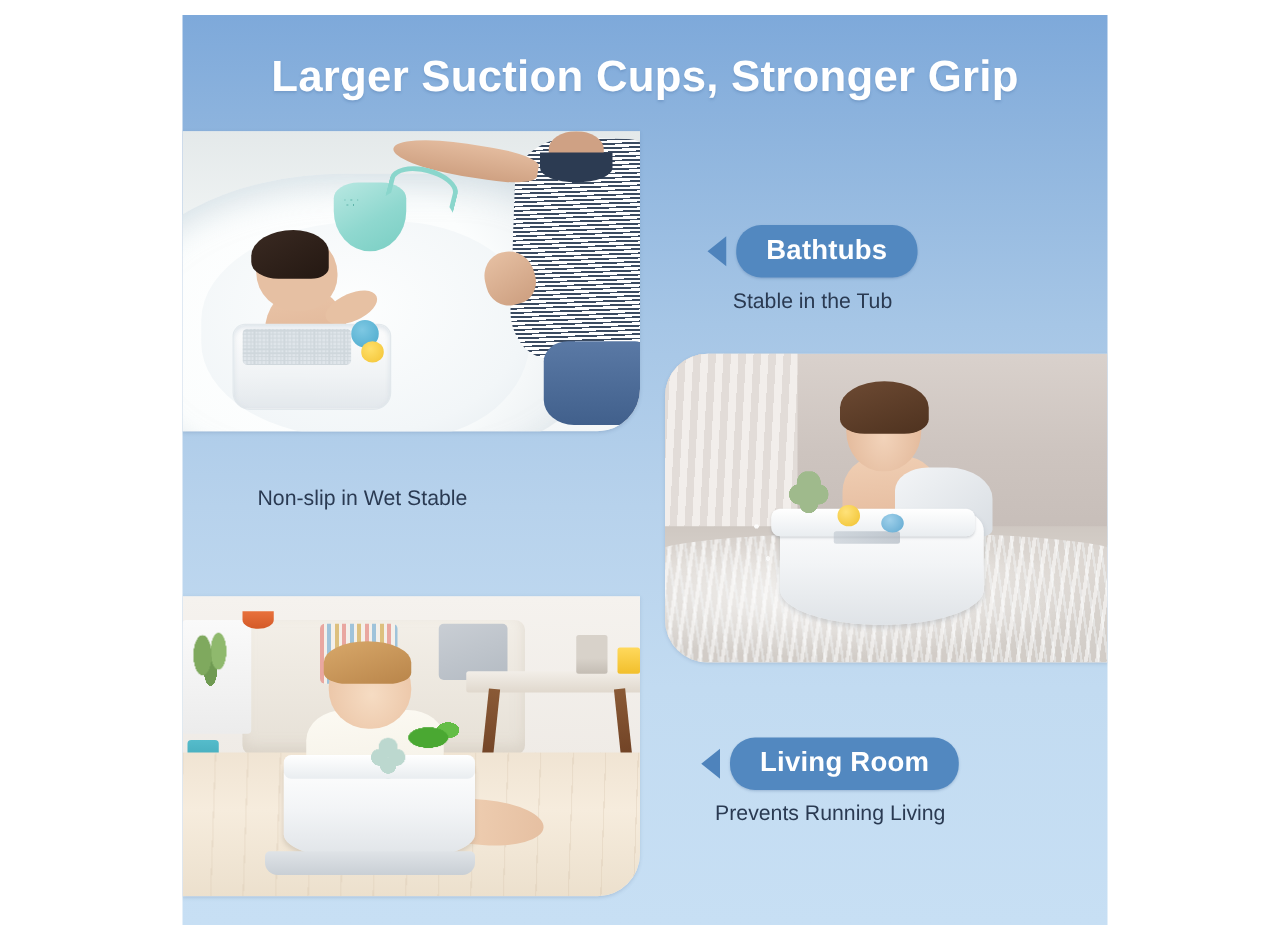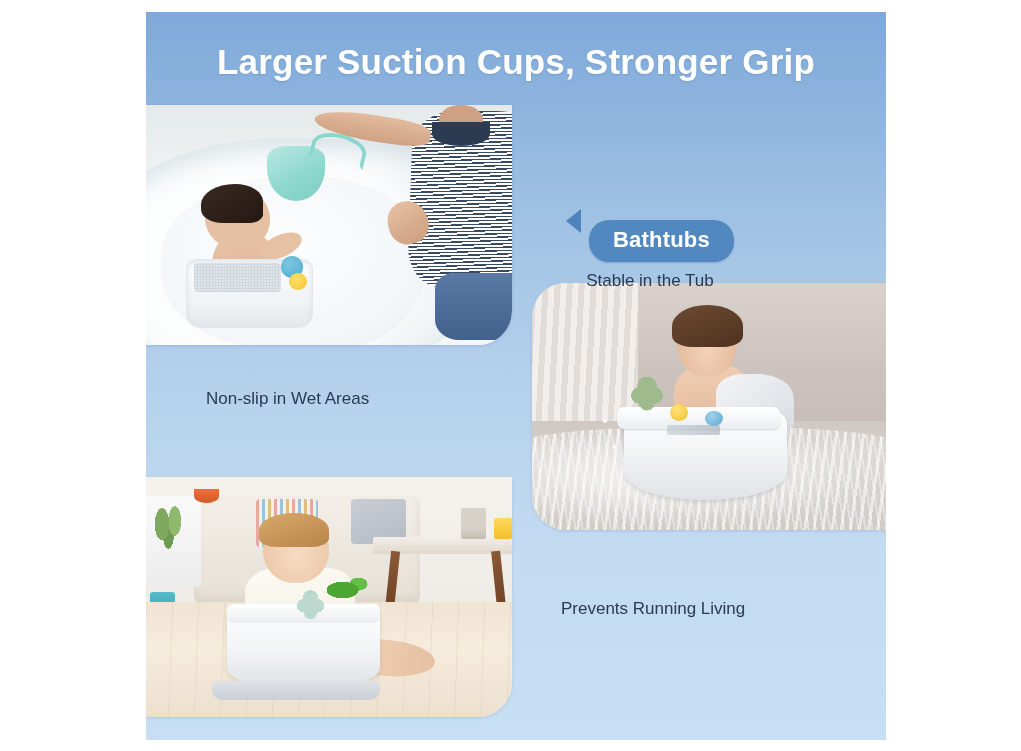--- a/index.html
+++ b/index.html
@@ -531,21 +531,20 @@
     background: #5288c0;
     color: #ffffff;
     font-size: 22px;
     font-weight: bold;
     letter-spacing: 0.2px;
     padding: 6px 24px 8px 24px;
     border-radius: 20px;
     white-space: nowrap;
     box-shadow: 0 1px 2px rgba(40,80,130,0.25);
     line-height: 1.25;
-    margin-top: 40px;
   }
   .arrow {
     width: 0; height: 0;
     flex: 0 0 auto;
   }
   .arrow-left {
     border-top: 12px solid transparent;
     border-bottom: 12px solid transparent;
     border-right: 15px solid #4e83bc;
   }
@@ -647,21 +646,25 @@
 
     <div class="callout callout-bathtubs">
       <div class="badge-row">
         <span class="arrow arrow-left"></span>
         <span class="badge">Bathtubs</span>
       </div>
       <div class="subtitle">Stable in the Tub</div>
     </div>
 
     <div class="callout callout-shower">
-      <div class="subtitle">Non-slip in Wet Areas</div>
+      <div class="subtitle">Non-slip in Wet Stable</div>
     </div>
 
     <div class="callout callout-living">
+      <div class="badge-row">
+        <span class="arrow arrow-left"></span>
+        <span class="badge">Living Room</span>
+      </div>
       <div class="subtitle">Prevents Running Living</div>
     </div>
 
   </div>
 </div>
 
 </body></html>

